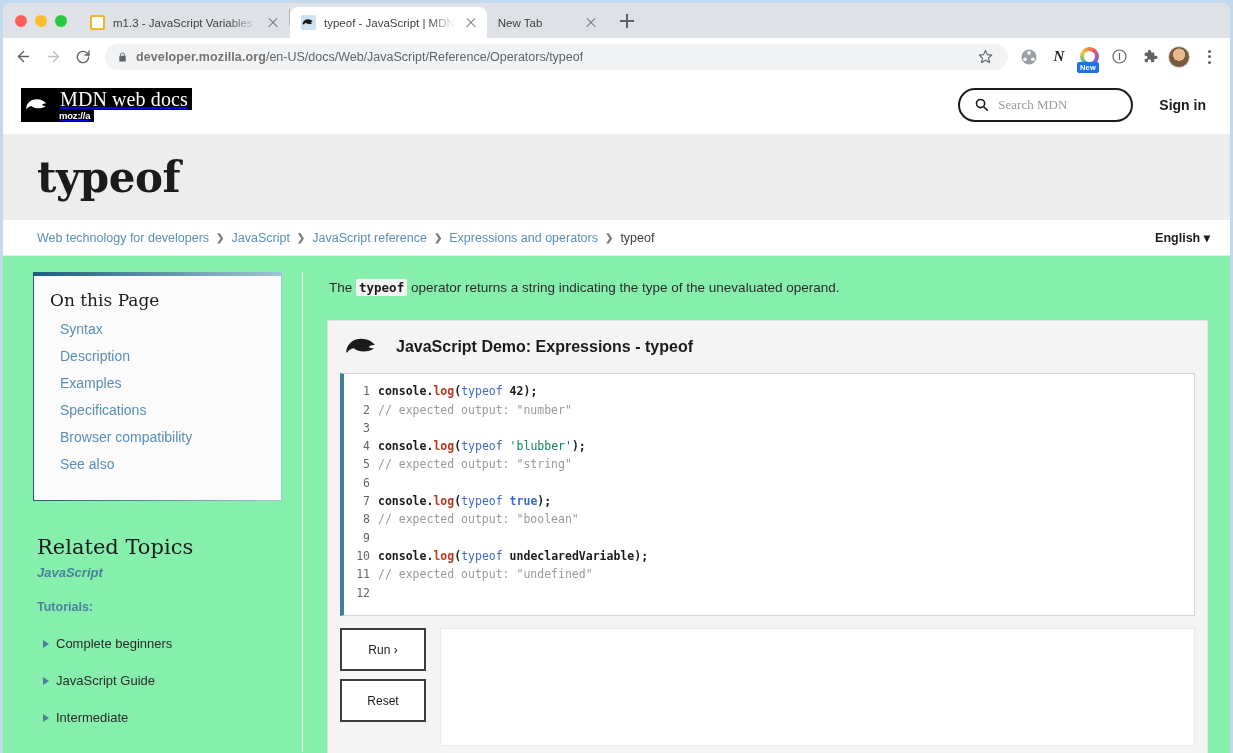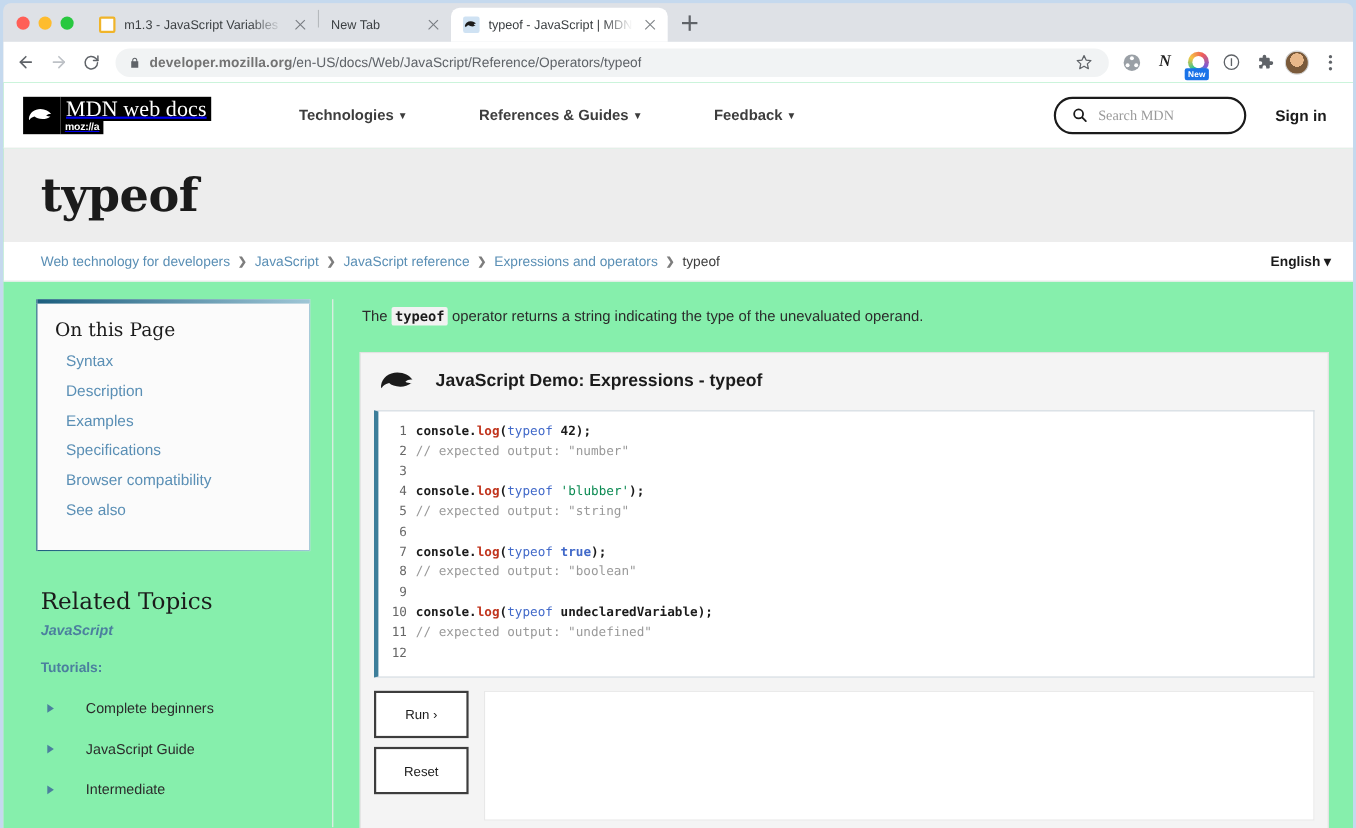--- a/index.html
+++ b/index.html
@@ -310,21 +310,21 @@
     margin-bottom: 6px;
   }
   .related .js-link {
     color: #4b7f9e; font-size: 13px; font-weight: bold; font-style: italic;
     text-decoration: none; display: block; margin-bottom: 20px;
   }
   .related .tut-label {
     color: #4b7f9e; font-size: 12.5px; font-weight: bold; margin-bottom: 16px;
   }
   .tut-item {
-    display: flex; align-items: center; gap: 29px;
+    display: flex; align-items: center; gap: 7px;
     margin: 22px 0; padding-left: 6px;
   }
   .tri {
     width: 0; height: 0;
     border-left: 6px solid #4b7f9e;
     border-top: 4.5px solid transparent;
     border-bottom: 4.5px solid transparent;
     flex: 0 0 6px;
   }
   .tut-item span { font-size: 13px; color: #2b2b2b; }
@@ -423,32 +423,32 @@
       <span class="dot green"></span>
     </div>
 
     <div class="tab">
       <span class="favicon fav-folder"></span>
       <span class="title">m1.3 - JavaScript Variables - C</span>
       <span class="tab-close"></span>
     </div>
     <span class="tab-sep"></span>
 
-    <div class="tab">
-      <span class="title">New Tab</span>
-      <span class="tab-close"></span>
-    </div>
-
     <div class="tab active">
       <span class="favicon fav-mdn">
         <svg viewBox="0 0 24 24" aria-hidden="true">
               <path fill="#1b1b1b" d="M1 14c1-5 5-8 10-8 4 0 7 2 9 4-2 0-3 1-4 2 1 1 2 1 3 1-1 1-3 2-5 2-3 0-5-1-6-2-2 0-4 1-5 3-1-1-2-1-2-2z"></path>
             </svg>
       </span>
       <span class="title">typeof - JavaScript | MDN</span>
+      <span class="tab-close"></span>
+    </div>
+
+    <div class="tab">
+      <span class="title">New Tab</span>
       <span class="tab-close"></span>
     </div>
 
     <div class="newtab-btn"></div>
   </div>
 
   <div class="toolbar">
     <div class="navbtn">
       <svg width="17" height="17" viewBox="0 0 24 24" fill="none" stroke="currentColor" stroke-width="2" stroke-linecap="round" stroke-linejoin="round">
             <line x1="19" y1="12" x2="5" y2="12"></line>
@@ -526,25 +526,20 @@
           <svg viewBox="0 0 40 26" aria-hidden="true">
                 <path fill="#fff" d="M2 17c1-8 8-13 16-13 7 0 12 3 15 7-3-.5-5 .5-7 2 2 1.2 4 1.5 6 1.4-3 2.4-7 3.6-11 3.6-5 0-9-1.6-11-3.6C7 15 4 16.5 2.5 19.5 2 18.8 1.9 17.9 2 17z"></path>
               </svg>
         </span>
         <span class="logo-text">
           <span class="logo-title">MDN web docs</span>
           <span class="logo-moz">moz://a</span>
         </span>
       </a>
 
-      <nav class="mdn-nav">
-        <a href="#"><span>Technologies</span> <span class="caret">▼</span></a>
-        <a href="#"><span>References &amp; Guides</span> <span class="caret">▼</span></a>
-        <a href="#"><span>Feedback</span> <span class="caret">▼</span></a>
-      </nav>
 
       <div class="mdn-right">
         <div class="search-box">
           <span class="mag">
             <svg width="15" height="15" viewBox="0 0 24 24" fill="none" stroke="currentColor" stroke-width="2.6" stroke-linecap="round">
                   <circle cx="10.5" cy="10.5" r="6.5"></circle>
                   <line x1="16" y1="16" x2="21" y2="21"></line>
                 </svg>
           </span>
           <input type="text" placeholder="Search MDN" style="">

